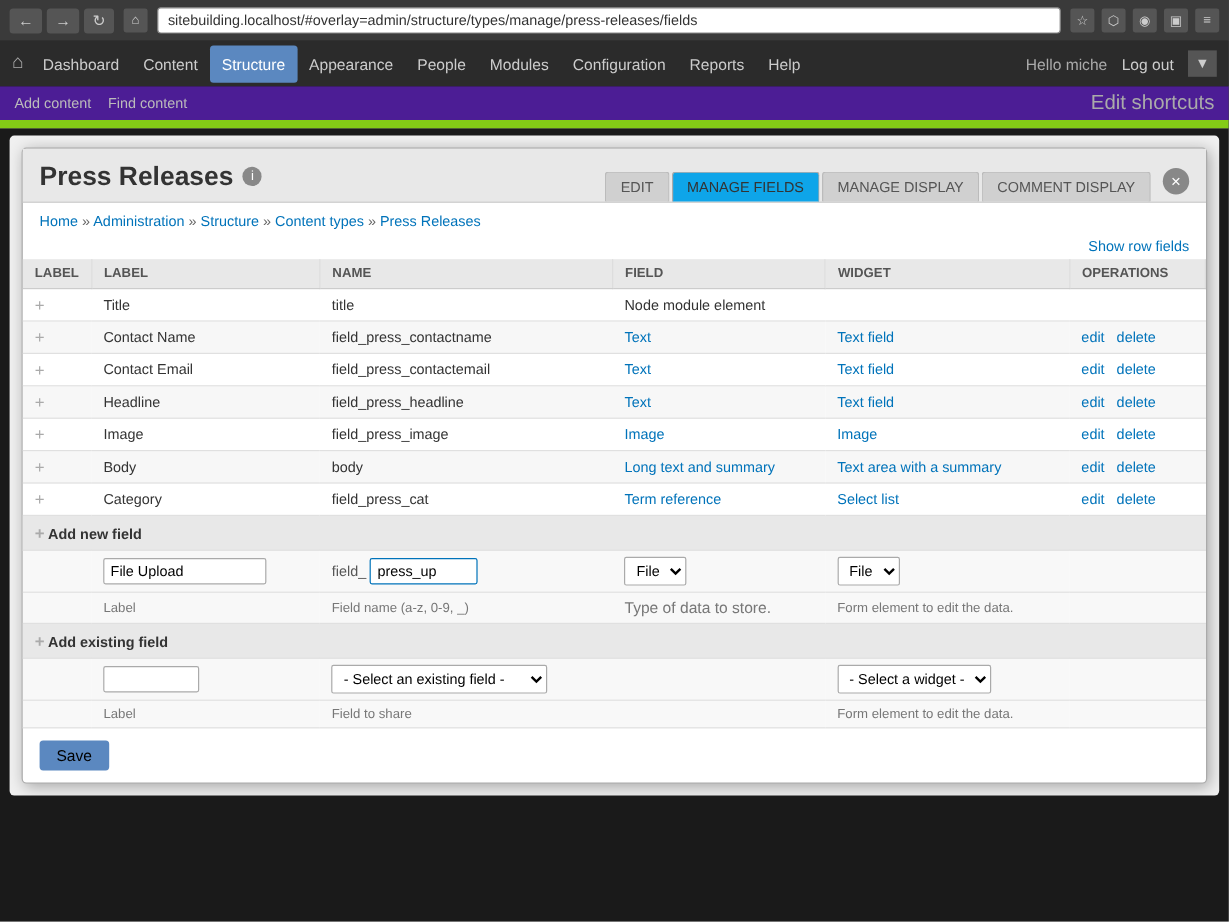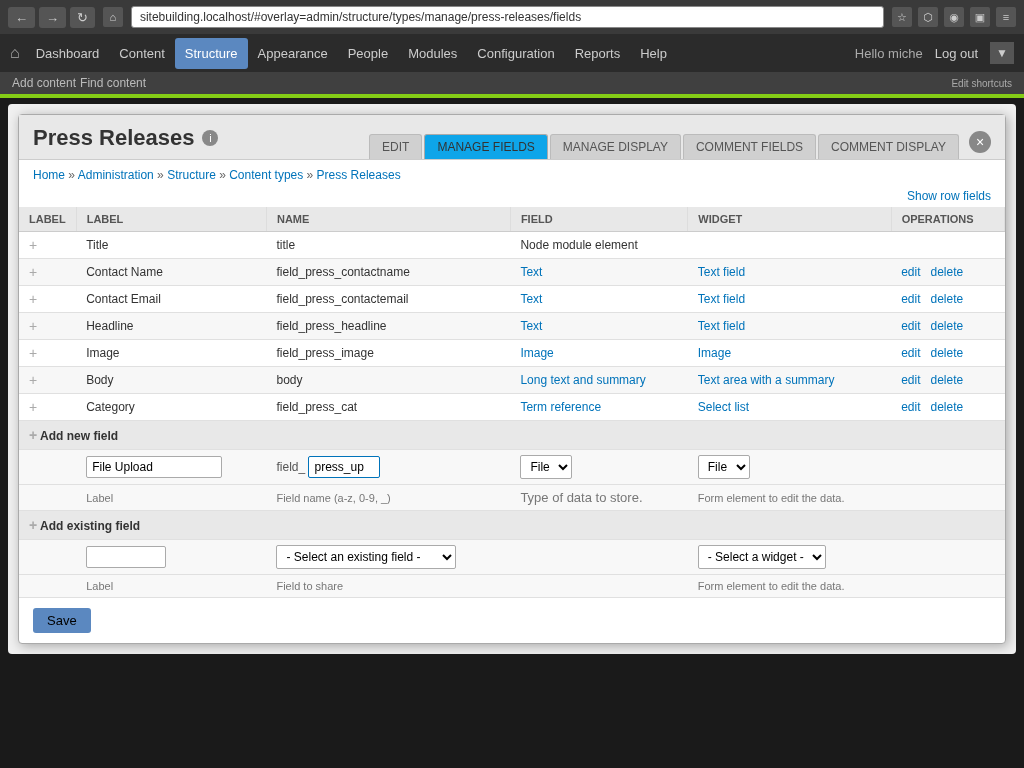--- a/index.html
+++ b/index.html
@@ -18,23 +18,23 @@
     .top-nav-home { color: #aaa; font-size: 16px; margin-right: 6px; cursor: pointer; }
     .top-nav-item { color: #ccc; padding: 8px 10px; font-size: 13px; cursor: pointer; text-decoration: none; display: inline-block; }
     .top-nav-item.active { background: #5b88c0; color: #fff; border-radius: 3px; }
     .top-nav-right { margin-left: auto; display: flex; align-items: center; gap: 4px; }
     .top-nav-right span { color: #ccc; font-size: 13px; }
     .top-nav-right .hello { color: #aaa; }
     .logout-btn { color: #ccc; padding: 4px 8px; cursor: pointer; font-size: 13px; }
     .nav-arrow { background: #555; color: #ccc; border: none; padding: 4px 6px; cursor: pointer; font-size: 12px; }
 
     
-    .secondary-nav { background: #404040; padding: 4px 12px; display: flex; align-items: center; gap: 4px; border-bottom: 4px solid #84cc16; }
+    .secondary-nav { background: #4c1d95; padding: 4px 12px; display: flex; align-items: center; gap: 14px; border-bottom: 7px solid #84cc16; }
     .secondary-nav a { color: #bbb; font-size: 12px; text-decoration: none; cursor: pointer; }
-    .secondary-nav-right { margin-left: auto; color: #aaa; font-size: 10px; cursor: pointer; }
+    .secondary-nav-right { margin-left: auto; color: #aaa; font-size: 17px; cursor: pointer; }
 
     
     .overlay { position: relative; background: #f0f0f0; min-height: 540px; margin: 6px 8px; border-radius: 4px; overflow: hidden; }
 
     
     .modal { background: #fff; border: 1px solid #aaa; border-radius: 4px; margin: 10px; box-shadow: 2px 2px 12px rgba(0,0,0,0.3); }
 
     
     .modal-header { display: flex; align-items: flex-end; padding: 10px 14px 0 14px; gap: 0; background: #e8e8e8; border-bottom: 1px solid #ccc; }
     .page-title-area { display: flex; align-items: center; gap: 8px; margin-bottom: 8px; flex: 1; }
@@ -59,21 +59,21 @@
     .fields-table thead th { padding: 6px 10px; text-align: left; font-size: 11px; font-weight: bold; color: #555; border-bottom: 1px solid #ccc; border-right: 1px solid #ddd; text-transform: uppercase; }
     .fields-table tbody tr { border-bottom: 1px solid #e0e0e0; }
     .fields-table tbody tr:nth-child(odd) { background: #fff; }
     .fields-table tbody tr:nth-child(even) { background: #f7f7f7; }
     .fields-table td { padding: 5px 10px; font-size: 12px; vertical-align: middle; }
     .link-blue { color: #0073ba; text-decoration: none; cursor: pointer; }
     .op-link { color: #0073ba; font-size: 12px; text-decoration: none; cursor: pointer; }
     .add-section-header td { padding: 6px 10px; font-weight: bold; font-size: 12px; color: #333; background: #e8e8e8; }
     .field-input { padding: 3px 5px; border: 1px solid #aaa; border-radius: 2px; font-size: 12px; }
     .field-name-prefix { font-size: 12px; color: #555; }
-    .field-name-input { padding: 3px 5px; border: 1px solid #0073ba; border-radius: 2px; font-size: 12px; width: 72px; outline: none; }
+    .field-name-input { padding: 3px 5px; border: 1px solid #0073ba; border-radius: 2px; font-size: 12px; width: 90px; outline: none; }
     .field-select { padding: 3px 5px; border: 1px solid #aaa; border-radius: 2px; font-size: 12px; background: #fff; }
 
     
     .save-area { padding: 10px 14px; }
     .save-btn { background: #5b88c0; color: #000000; border: none; padding: 5px 14px; border-radius: 3px; font-size: 13px; cursor: pointer; }
 
     .plus-icon { color: #aaa; font-size: 14px; cursor: move; }
   </style>
 </head>
 <body>
@@ -124,21 +124,20 @@
 
     <div class="modal-header">
       <div class="page-title-area">
         <span class="page-title">Press Releases</span>
         <div class="info-icon">i</div>
       </div>
       <div class="tabs">
         <div class="tab">EDIT</div>
         <div class="tab active">MANAGE FIELDS</div>
         <div class="tab">MANAGE DISPLAY</div>
-        <div class="tab">COMMENT FIELDS</div>
         <div class="tab">COMMENT DISPLAY</div>
       </div>
       <div class="close-btn">×</div>
     </div>
 
     <div class="breadcrumb">
       <a>Home</a>
       <span>»</span>
       <a>Administration</a>
       <span>»</span>

